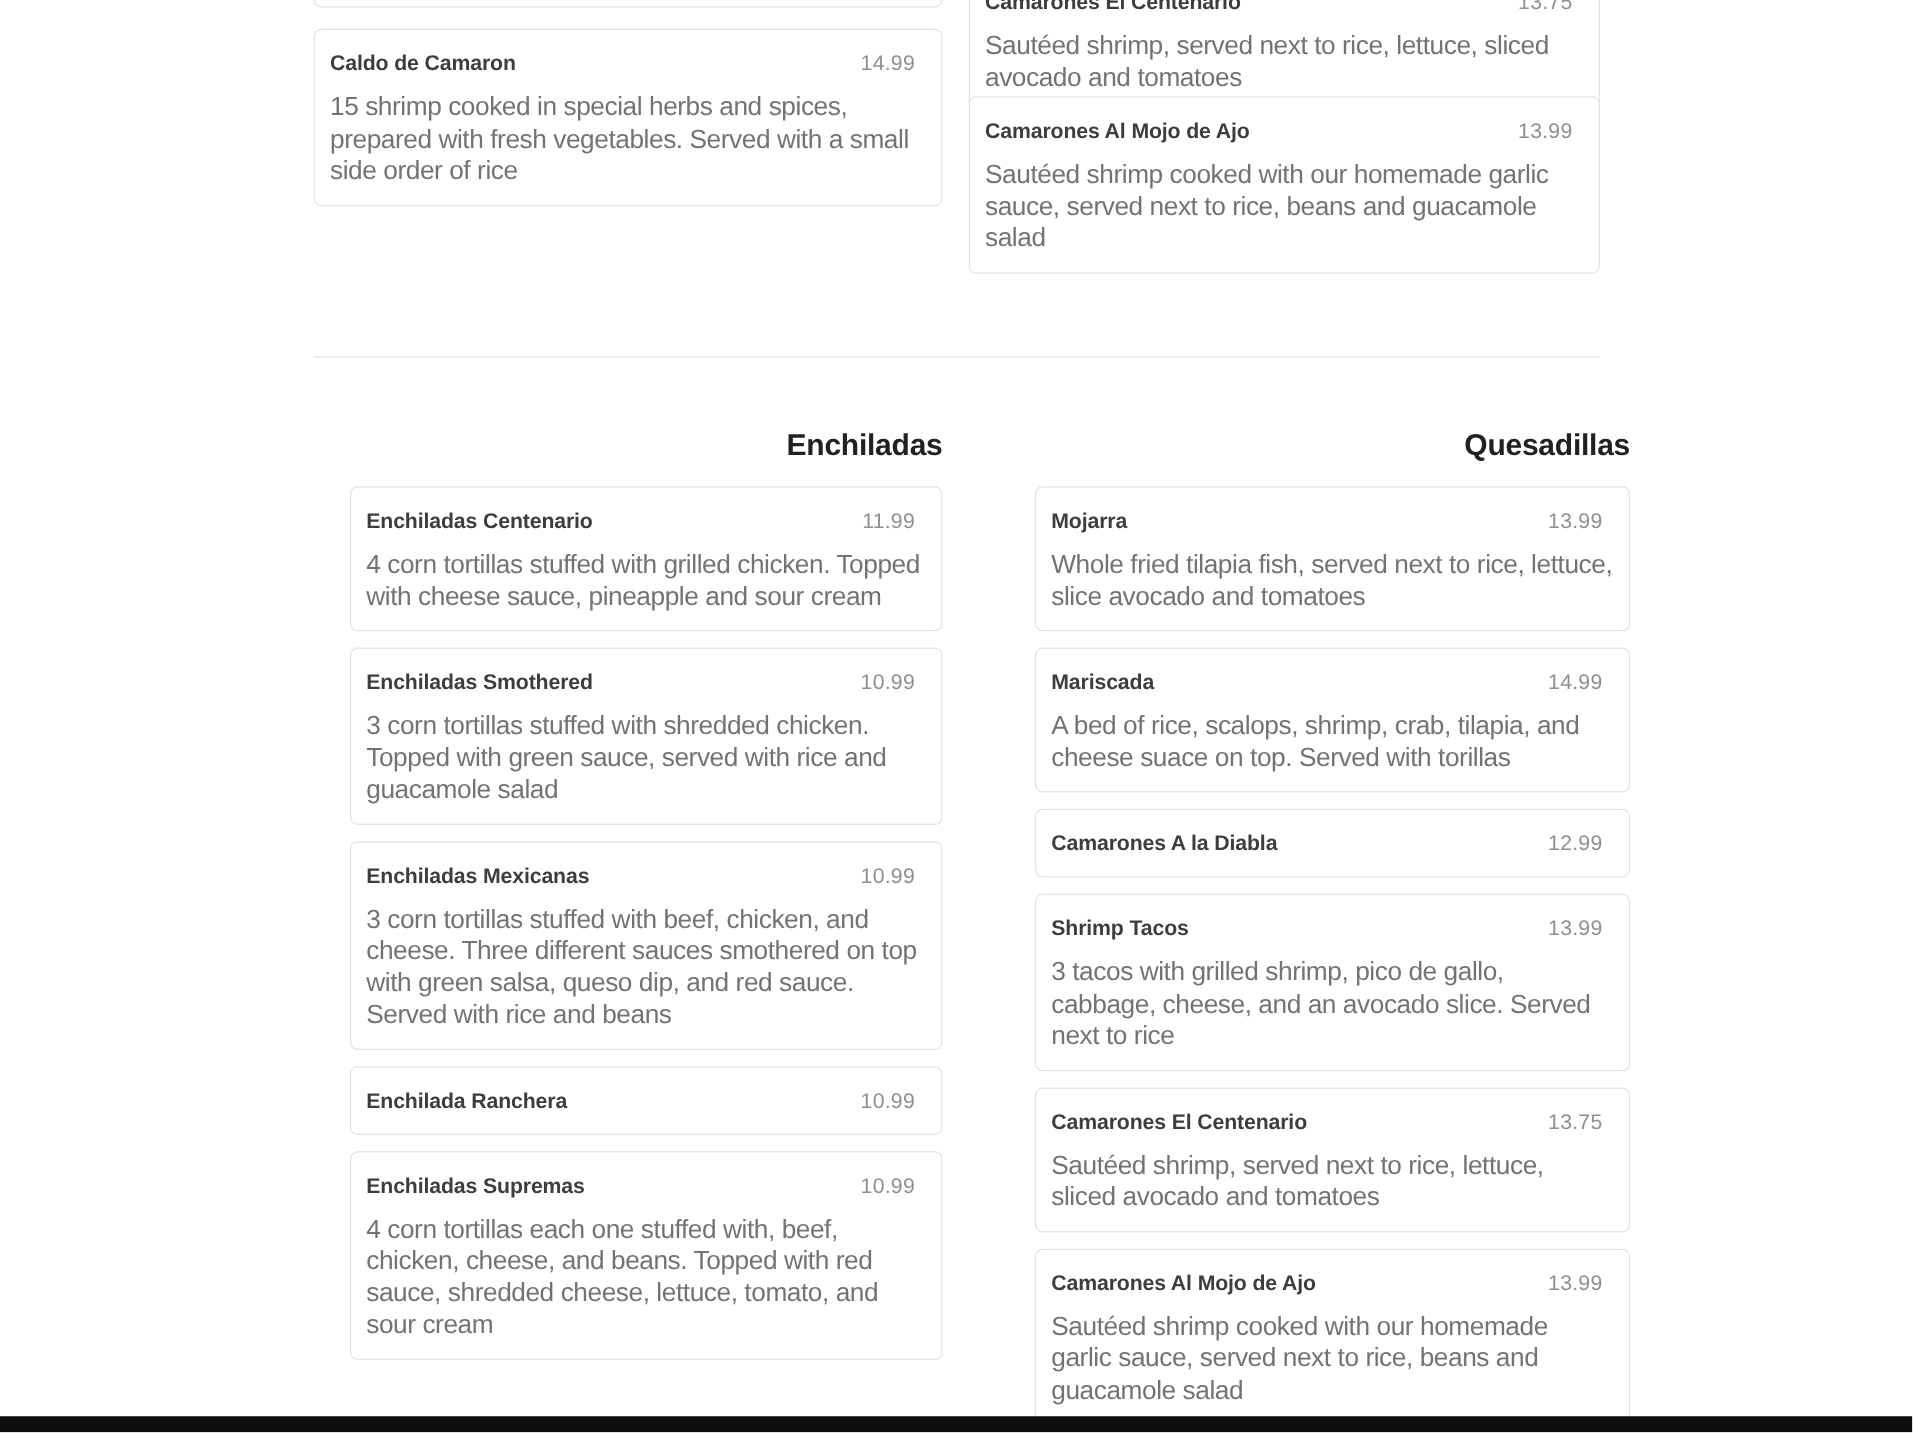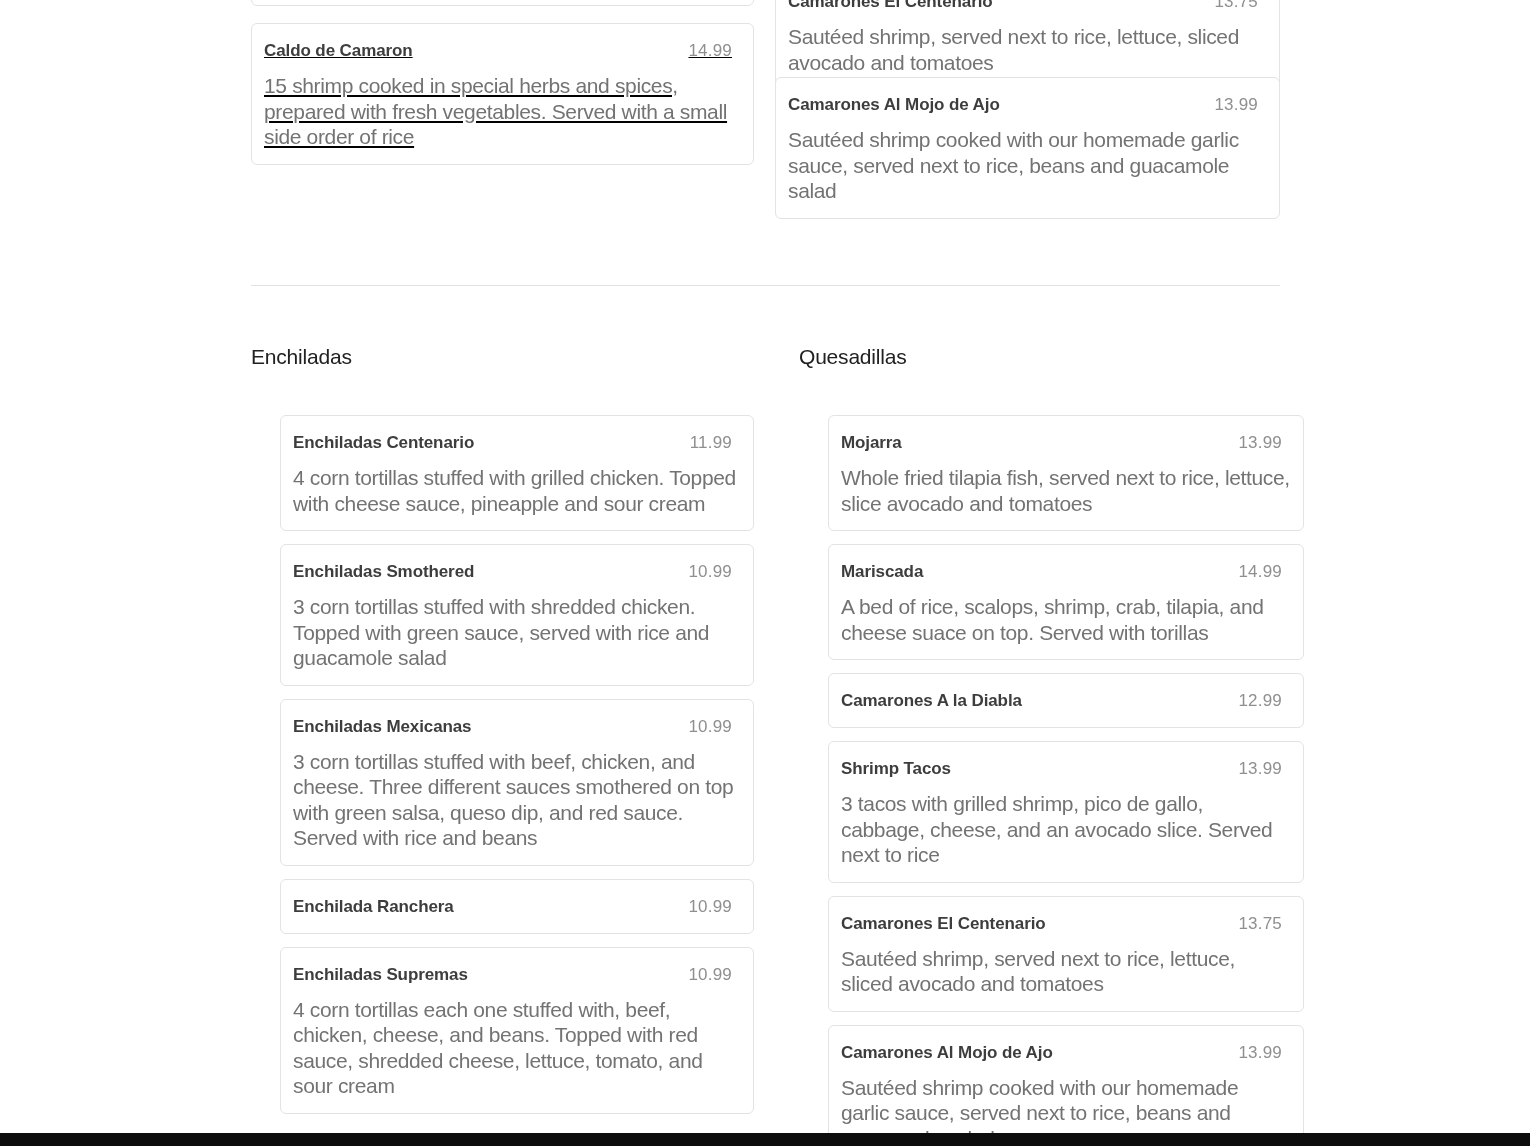--- a/index.html
+++ b/index.html
@@ -29,44 +29,45 @@
     left: 251px;
     top: 0;
     width: 1029px;
     height: 100%;
   }
 
   
   .top-left-col  { position: absolute; left: 0;     top: 0; width: 503px; }
   .top-right-col { position: absolute; left: 524px; top: 0; width: 505px; }
   .pos-sliver { position: absolute; top: -106px; left: 0; right: 0; height: 112px; }
-  .pos-caldo  { position: absolute; top: 23px;   left: 0; right: 0; text-decoration: underline; }
+  .pos-caldo  { position: absolute; top: 23px;   left: 0; right: 0; }
   .pos-r1     { position: absolute; top: -26px;  left: 0; right: 0; }
   .pos-r2     { position: absolute; top: 77px;   left: 0; right: 0; }
 
   .divider {
     position: absolute;
     top: 285px; left: 0;
     width: 100%; height: 1px;
     background: var(--divider);
   }
 
   .section-col-left  { position: absolute; left: 0;     top: 344px; width: 503px; }
   .section-col-right { position: absolute; left: 548px; top: 344px; width: 505px; }
 
   .section-title {
     margin: 0;
-    font-size: 21px;
+    font-size: 24px;
     line-height: 26px;
-    font-weight: 400;
+    font-weight: 700;
     letter-spacing: -0.2px;
     color: var(--section-title);
+    text-align: right;
   }
   .cards {
-    margin-top: 45px;
+    margin-top: 19px;
     display: flex;
     flex-direction: column;
     gap: 13px;
     padding-left: 29px;
   }
 
   
   .card {
     background: #ffffff;
     border: 1px solid var(--card-border);

